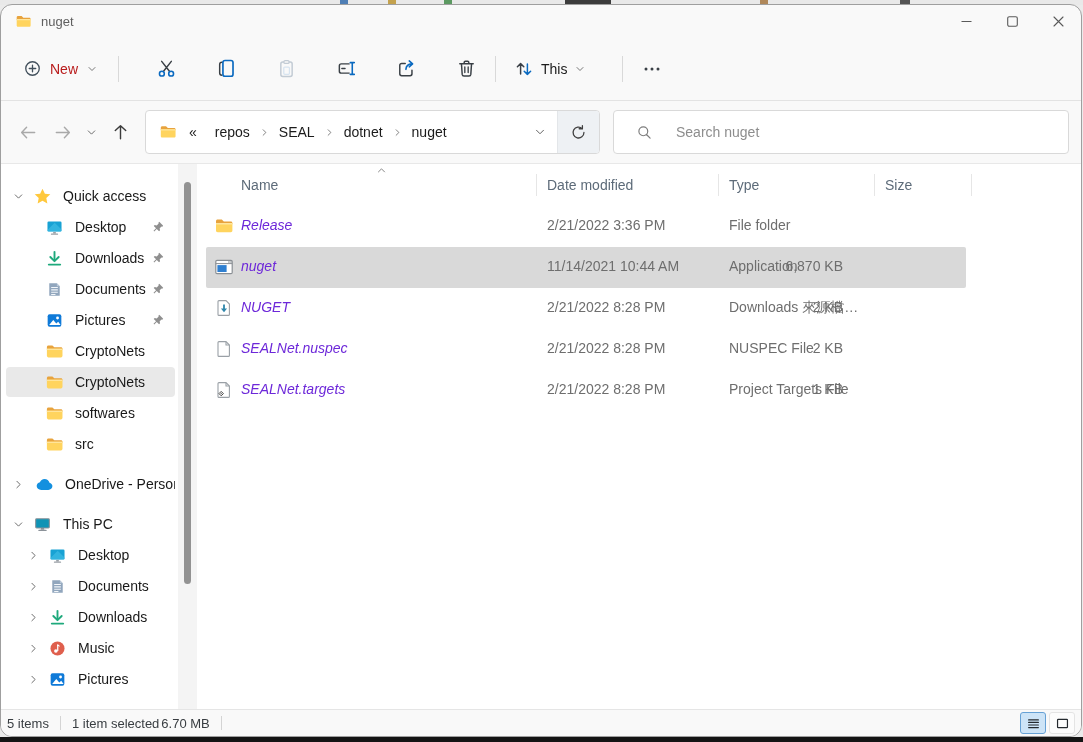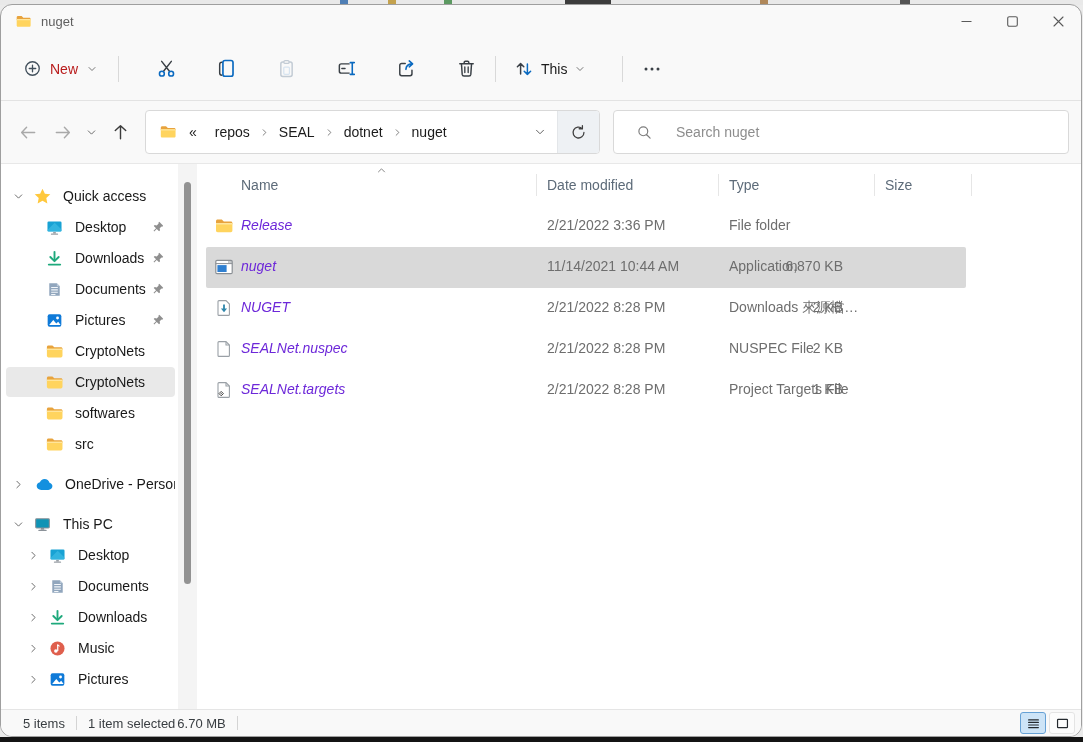--- a/index.html
+++ b/index.html
@@ -78,21 +78,21 @@
   .sort-caret { position:absolute; left:170px; top:1px; }
   .lrow { position:relative; height:41px; width:760px; border-radius:2px; }
   .lrow.sel { background:#d9d9d9; }
   .lrow .f-ico { position:absolute; left:8px; top:10px; }
   .lrow .f-name { position:absolute; left:35px; top:11px; color:#6d28d9;font-style:italic; }
   .lrow .f-date { position:absolute; left:341px; top:11px; color:#6e6e6e; }
   .lrow .f-type { position:absolute; left:523px; top:11px; color:#6e6e6e; width:150px; overflow:hidden; white-space:nowrap; }
   .lrow .f-size { position:absolute; right:123px; top:11px; color:#6e6e6e; }
 
   
-  .statusbar { height:27px; flex:0 0 27px; border-top:1px solid #e5e5e5; background:#f9f9f9; display:flex; align-items:center; padding-left:22px; font-size:13px; color:#383d41; position:relative; }
+  .statusbar { height:27px; flex:0 0 27px; border-top:1px solid #e5e5e5; background:#f9f9f9; display:flex; align-items:center; padding-left:6px; font-size:13px; color:#383d41; position:relative; }
   .sb-div { width:1px; height:14px; background:#d4d4d4; margin:0 11px; }
   .sb-size { margin-left:2px; }
   .sb-right { position:absolute; right:6px; top:2px; display:flex; gap:3px; }
   .sb-btn { width:26px; height:22px; display:flex; align-items:center; justify-content:center; border-radius:3px; border:1px solid transparent; }
   .sb-btn.active { background:#cde4f7; border-color:#66a1d5; }
   .sb-btn.plain { background:#fcfcfc; border-color:#e4e4e4; }
 </style>
 </head>
 <body>
 

